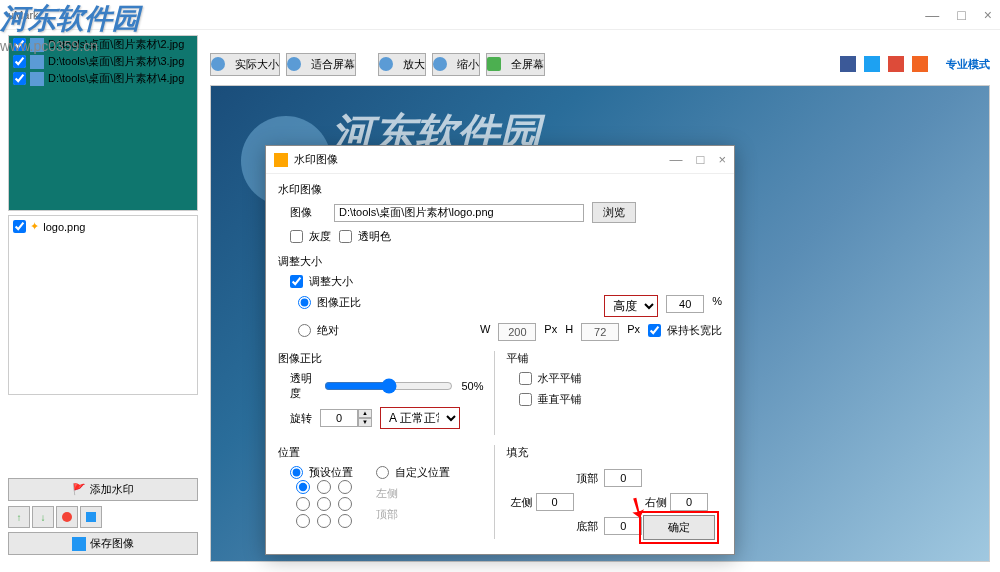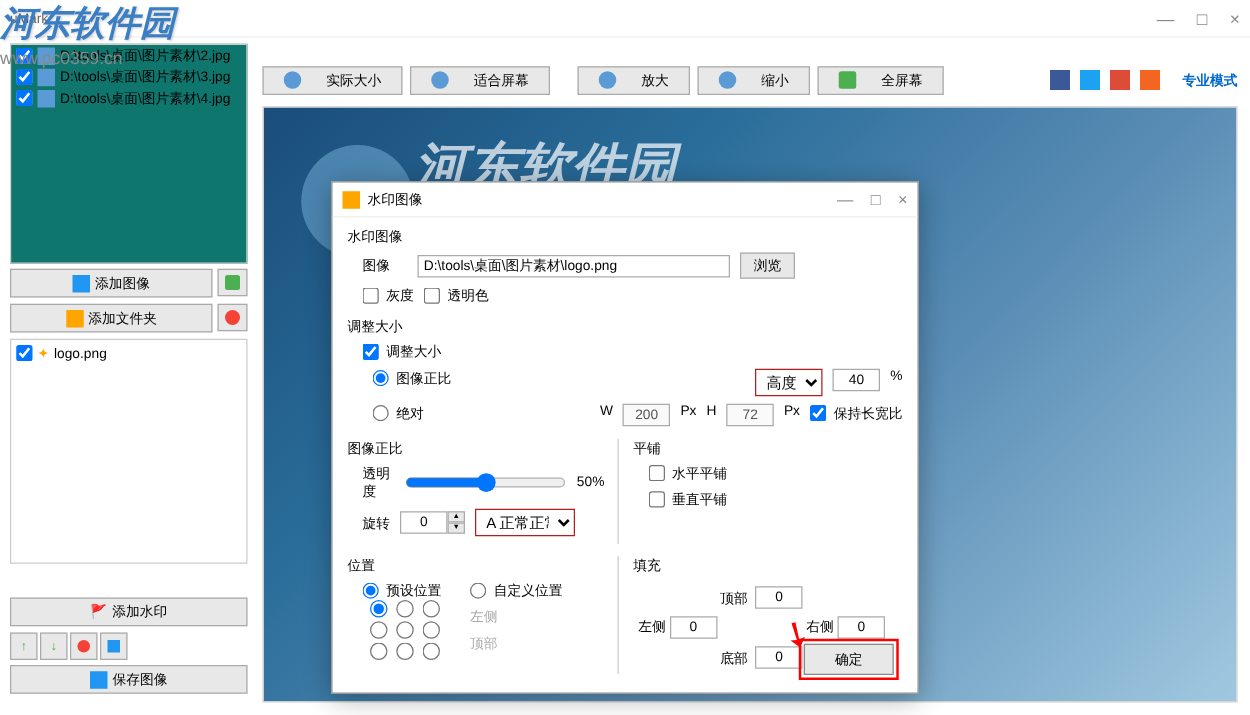--- a/index.html
+++ b/index.html
@@ -31,21 +31,21 @@
     .logo-list { background: #fff; border: 1px solid #ccc; height: 180px; margin-top: 4px; padding: 4px; font-size: 11px; }
     .logo-item { display: flex; align-items: center; gap: 4px; }
     
     .bottom-side { position: absolute; bottom: 5px; left: 0; width: 190px; }
     .nav-btns { display: flex; gap: 2px; margin-bottom: 4px; }
     .nav-btn { width: 22px; height: 22px; border: 1px solid #aaa; background: #e8e8e8; display: flex; align-items: center; justify-content: center; font-size: 10px; cursor: pointer; }
     .nav-up { color: #4caf50; }
     .nav-down { color: #4caf50; }
     
     .toolbar { position: absolute; top: 50px; left: 210px; right: 10px; height: 28px; display: flex; align-items: center; gap: 6px; }
-    .tool-btn { background: #e8e8e8; border: 1px solid #aaa; padding: 3px 16px; font-size: 11px; display: flex; align-items: flex-start; gap: 20px; cursor: pointer; }
+    .tool-btn { background: #e8e8e8; border: 1px solid #aaa; padding: 3px 0; font-size: 11px; display: flex; align-items: flex-start; gap: 10px; cursor: pointer; }
     .tool-icon { width: 14px; height: 14px; display: inline-block; background: #5b9bd5; border-radius: 50%; }
     .toolbar-right { margin-left: auto; display: flex; align-items: center; gap: 8px; }
     .social-icon { width: 16px; height: 16px; display: inline-block; }
     .fb { background: #3b5998; }
     .tw { background: #1da1f2; }
     .gp { background: #dd4b39; }
     .rss { background: #f26522; }
     .pro-link { color: #0066cc; font-size: 11px; margin-left: 10px; font-weight: bold; }
     
     .canvas-area { position: absolute; top: 85px; left: 210px; right: 10px; bottom: 10px; background: linear-gradient(135deg, #1a4d7a 0%, #2a6d9a 30%, #5a8db5 60%, #a0c8e0 100%); border: 1px solid #ccc; overflow: hidden; }
@@ -125,40 +125,20 @@
         <span class="file-icon"></span>
         <span>D:\tools\桌面\图片素材\3.jpg</span>
       </div>
       <div class="file-item">
         <input type="checkbox" checked="" style="">
         <span class="file-icon"></span>
         <span>D:\tools\桌面\图片素材\4.jpg</span>
       </div>
     </div>
 
-    <div class="side-buttons">
-      <div class="side-btn-row">
-        <div class="side-btn">
-          <span class="side-btn-icon icon-blue"></span>
-          <span>添加图像</span>
-        </div>
-        <div class="nav-btn" style="width:24px">
-            <span class="icon-green" style="width:12px;height:12px"></span>
-          </div>
-      </div>
-      <div class="side-btn-row">
-        <div class="side-btn">
-          <span class="side-btn-icon" style="background:#ffa500"></span>
-          <span>添加文件夹</span>
-        </div>
-        <div class="nav-btn" style="width:24px">
-            <span class="icon-red" style="width:12px;height:12px"></span>
-          </div>
-      </div>
-    </div>
 
     <div class="logo-list">
       <div class="logo-item">
         <input type="checkbox" checked="" style="">
         <span style="color:#ffa500">✦</span>
         <span>logo.png</span>
       </div>
     </div>
 
     <div class="bottom-side">

